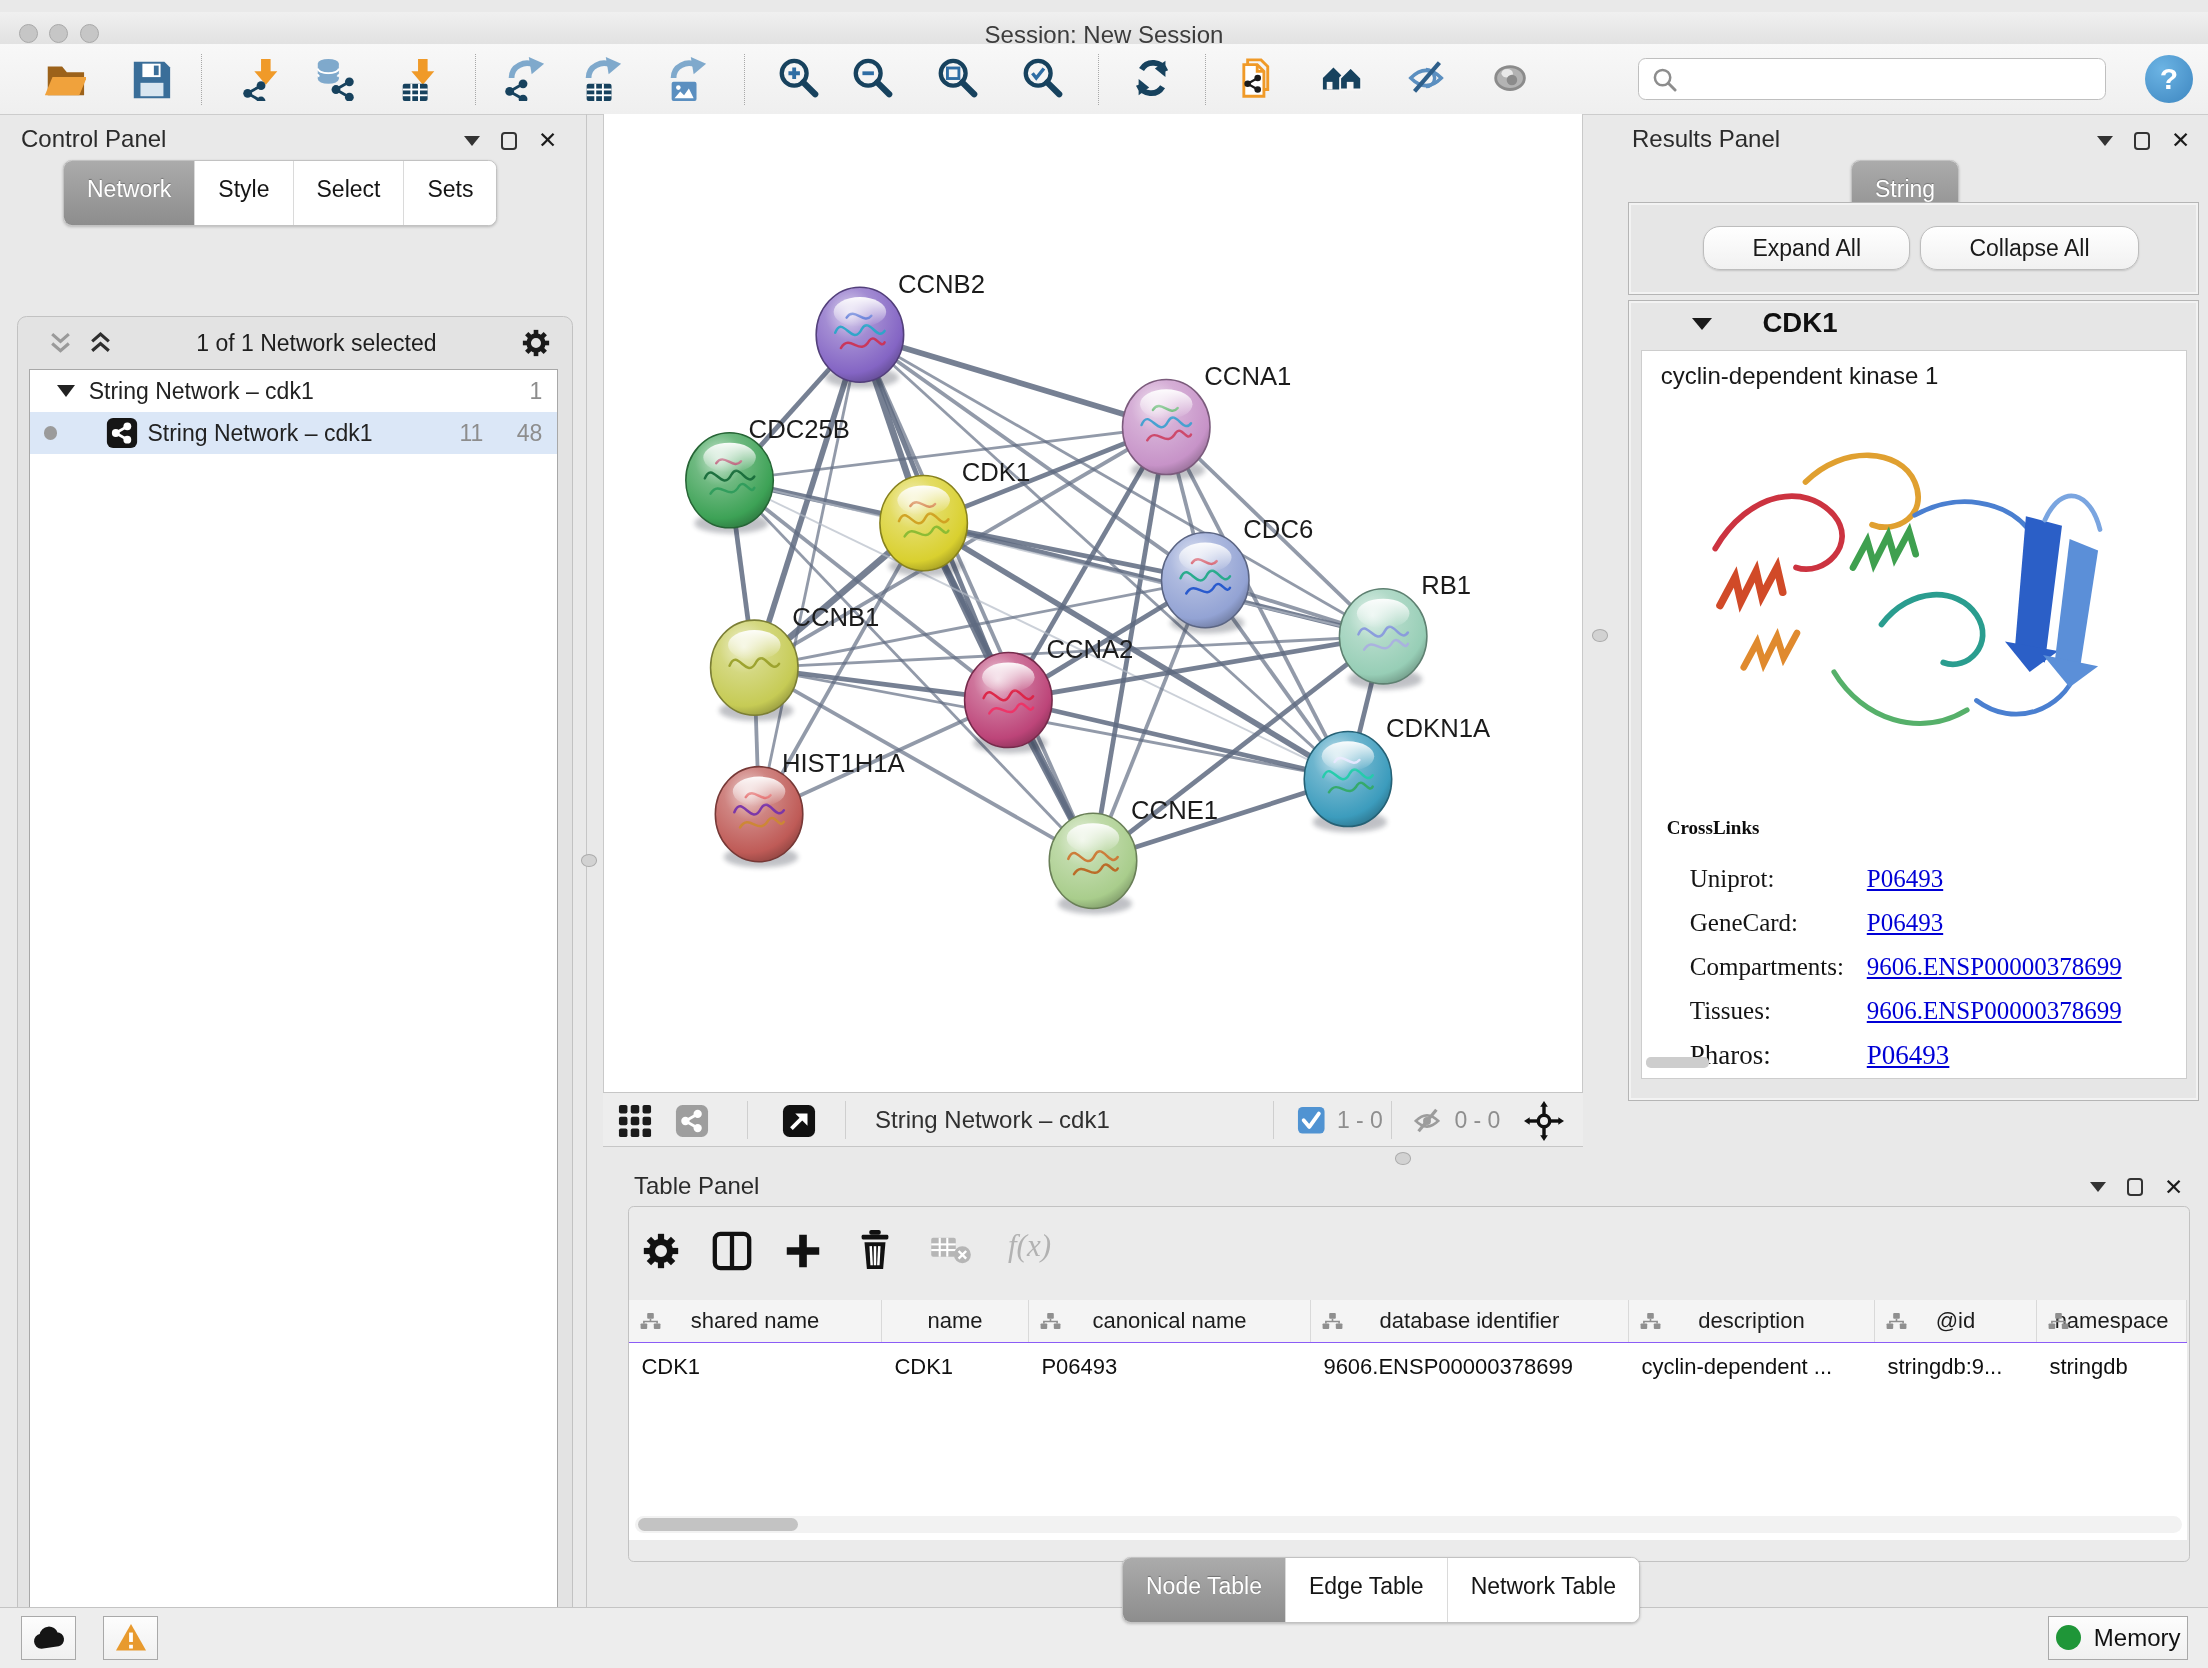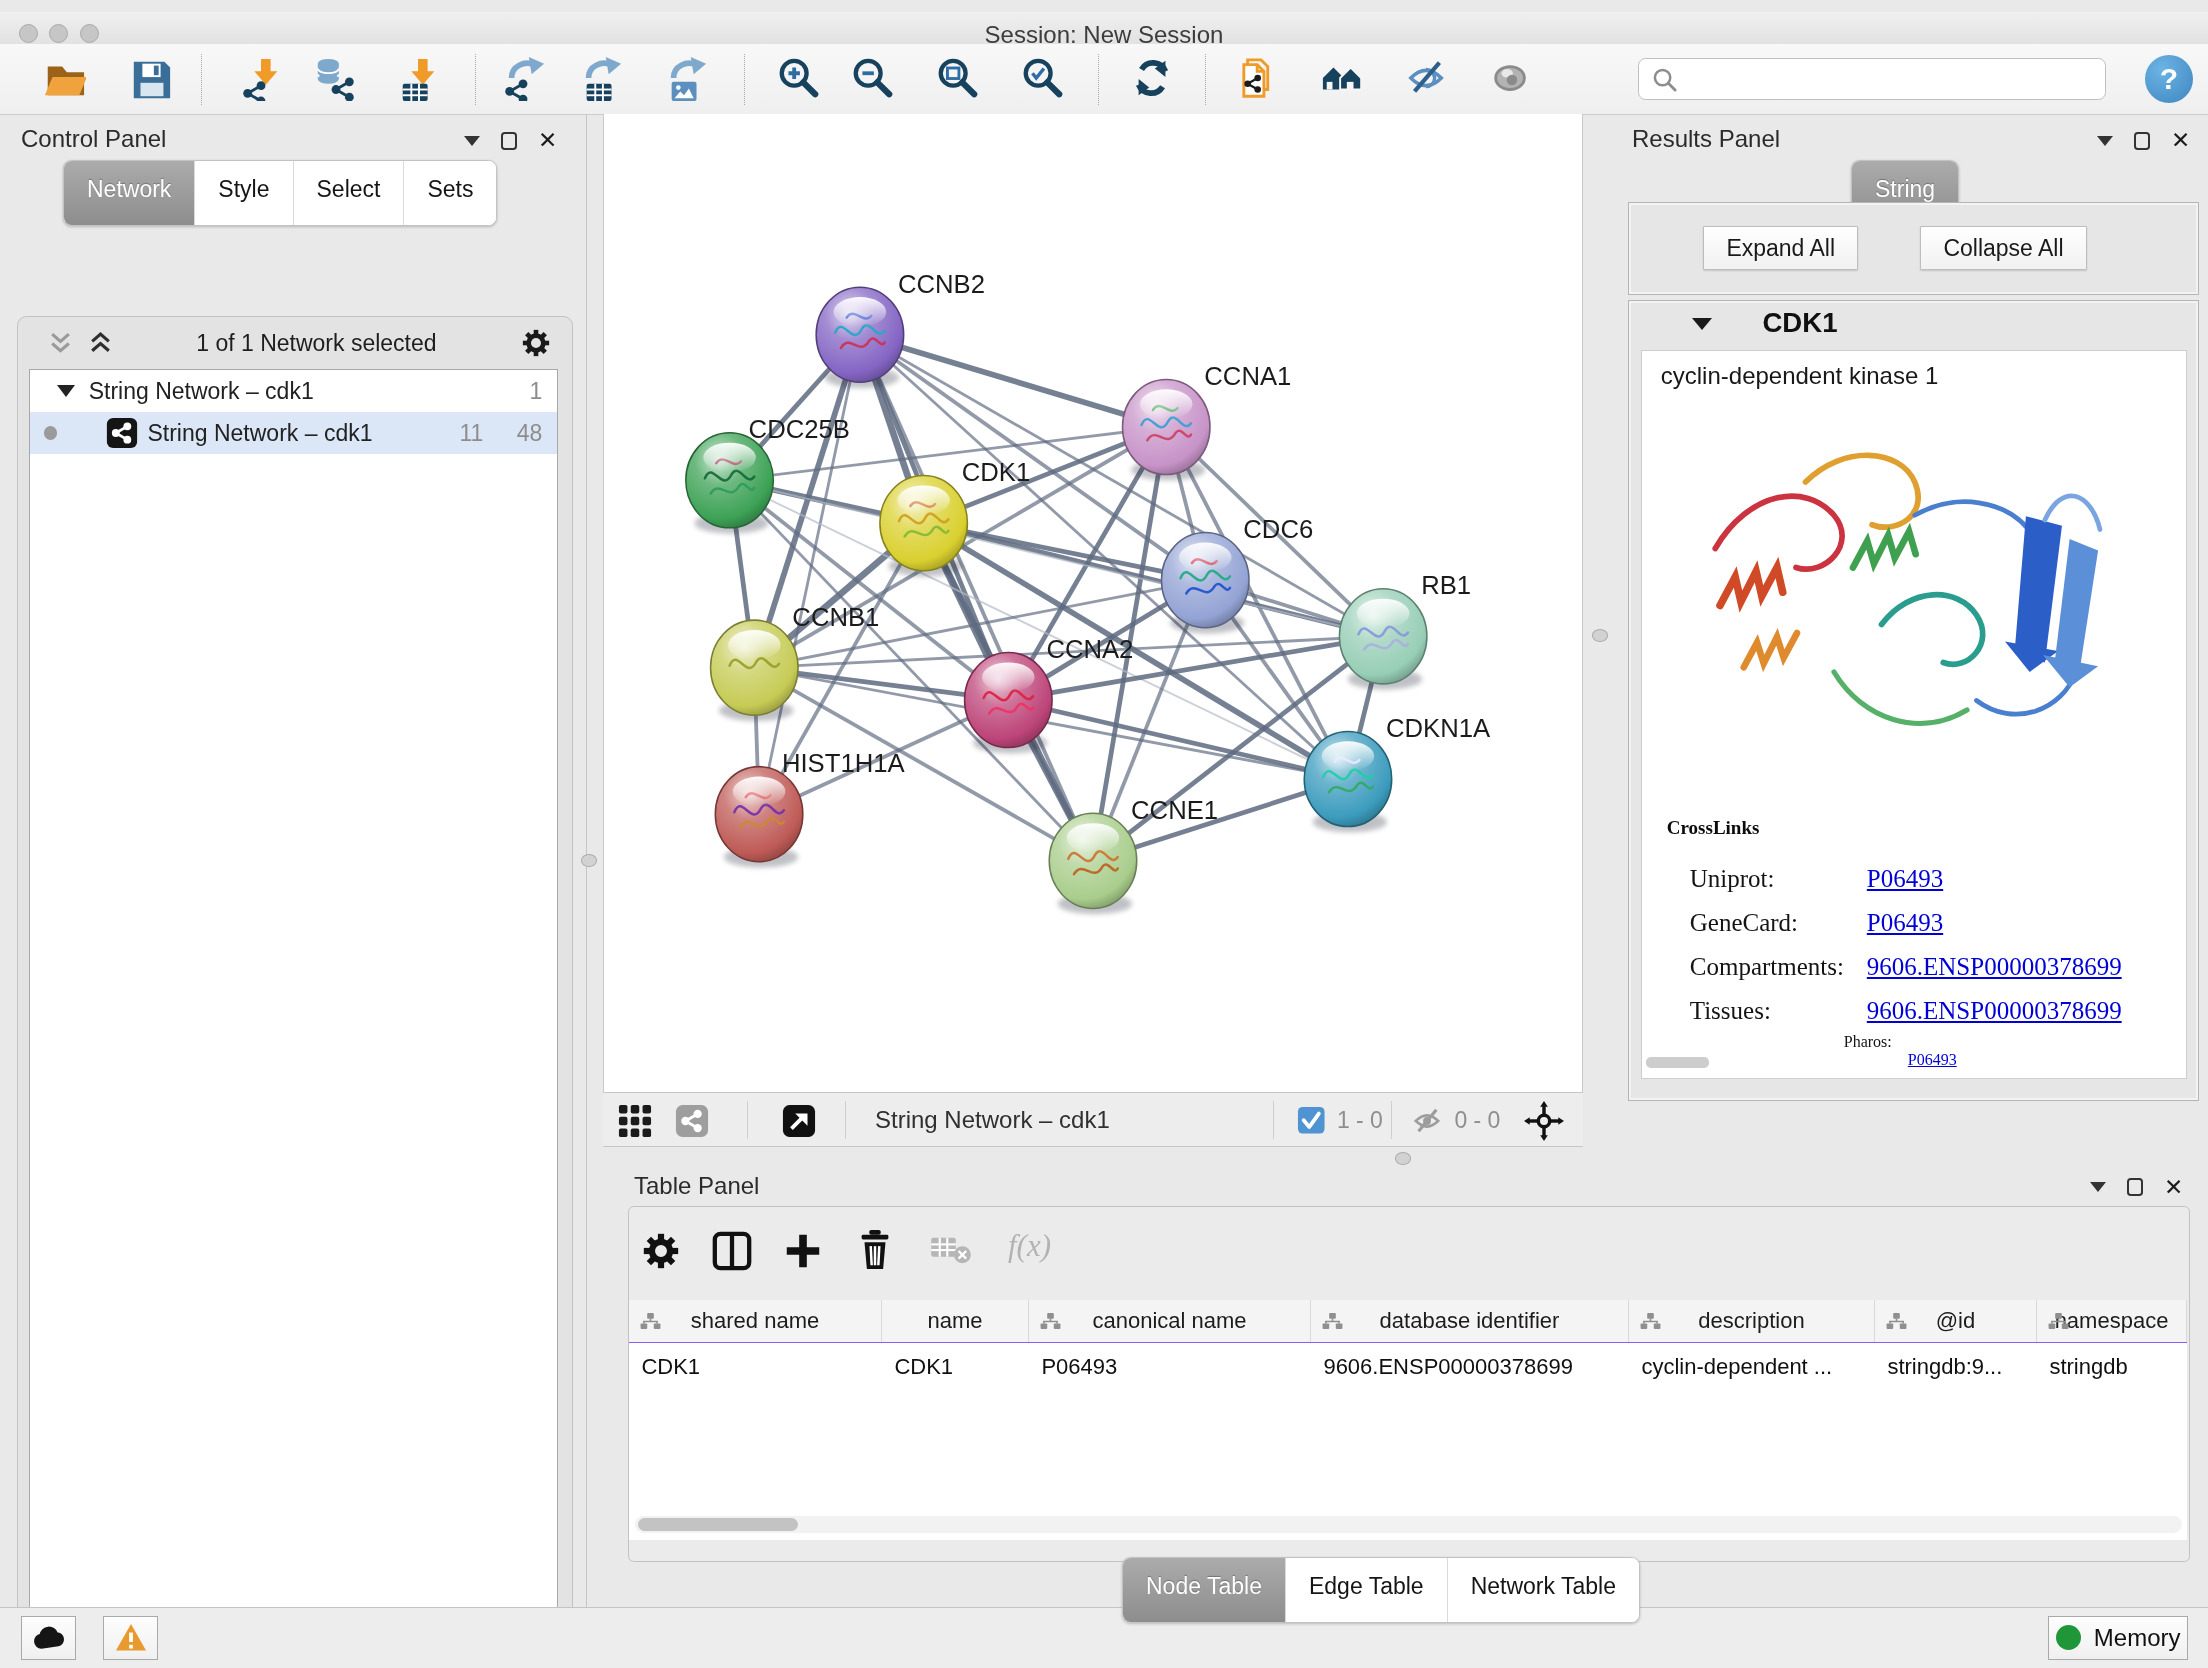--- a/index.html
+++ b/index.html
@@ -32,22 +32,22 @@
   .sq{width:16px;height:18px;border:2.4px solid #333;border-radius:3.8px;box-sizing:border-box;}
   .xx{font-size:23px;font-weight:bold;color:#1b1b1b;line-height:1;}
   
   .seg{display:flex;border-radius:8.6px;overflow:hidden;border:1px solid #c2c2c2;background:#fff;
        box-shadow:0 1px 2.9px rgba(0,0,0,.22);}
   .seg .tab{height:48px;line-height:40px;font-size:23px;color:#151515;background:#fff;
             padding:8px 23px;border-left:1px solid #dadada;white-space:nowrap;}
   .seg .tab:first-child{border-left:none;}
   .seg .tab.active{background:linear-gradient(#ababab,#8d8d8d);color:#fff;
                    text-shadow:0 -1px 1px rgba(0,0,0,.3);}
-  .btn{background:linear-gradient(#ffffff,#f1f1f1);border:1px solid #bdbdbd;border-radius:1px;
-       font-size:23px;height:44px;line-height:42px;padding:0 22px;box-shadow:0 1px 1.9px rgba(0,0,0,.15);
+  .btn{background:linear-gradient(#ffffff,#f1f1f1);border:1px solid #bdbdbd;border-radius:17px;
+       font-size:23px;height:44px;line-height:42px;padding:0 48px;box-shadow:0 1px 1.9px rgba(0,0,0,.15);
        color:#1a1a1a;white-space:nowrap;}
   
   .ctrl-box{left:17px;top:202px;width:554px;height:1377px;background:#e3e3e3;border:1px solid #c2c2c2;
             border-radius:9.5px;}
   .ctrl-head{position:absolute;left:0;top:0;width:100%;height:52px;display:flex;align-items:center;}
   .ctrl-status{flex:1;text-align:center;font-size:23px;color:#1e1e1e;}
   .netlist{position:absolute;left:11.4px;top:52px;width:529px;height:1313px;background:#fff;
            border:1px solid #a8a8a8;box-sizing:border-box;}
   .netrow{height:42px;display:flex;align-items:center;font-size:23px;position:relative;}
   .netrow .badge{color:#8d8d8d;}
@@ -710,21 +710,21 @@
                  <span class="xlink serif">P06493</span>
             </div>
             <div class="serif" style="display: flex; height: 44px; align-items: center; font-size: 25px;">
               <span style="width:177px;color:#141414;">Compartments:</span>
                  <span class="xlink serif">9606.ENSP00000378699</span>
             </div>
             <div class="serif" style="display: flex; height: 44px; align-items: center; font-size: 25px;">
               <span style="width:177px;color:#141414;">Tissues:</span>
                  <span class="xlink serif">9606.ENSP00000378699</span>
             </div>
-            <div class="serif" style="display: flex; height: 44px; align-items: center; font-size: 16px; flex-direction: column;">
+            <div class="serif" style="display: flex; height: 44px; align-items: center; font-size: 27px;">
               <span style="width:177px;color:#141414;">Pharos:</span>
                  <span class="xlink serif">P06493</span>
             </div>
           </div>
         <div class="abs" style="left:3.8px;top:706px;width:63px;height:10.5px;background:#cdcdcd;border-radius:4.8px;"></div>
       </div>
     </div>
   </div>
 
   <div class="abs" style="left:587px;top:1147px;width:1622px;height:460px;">

